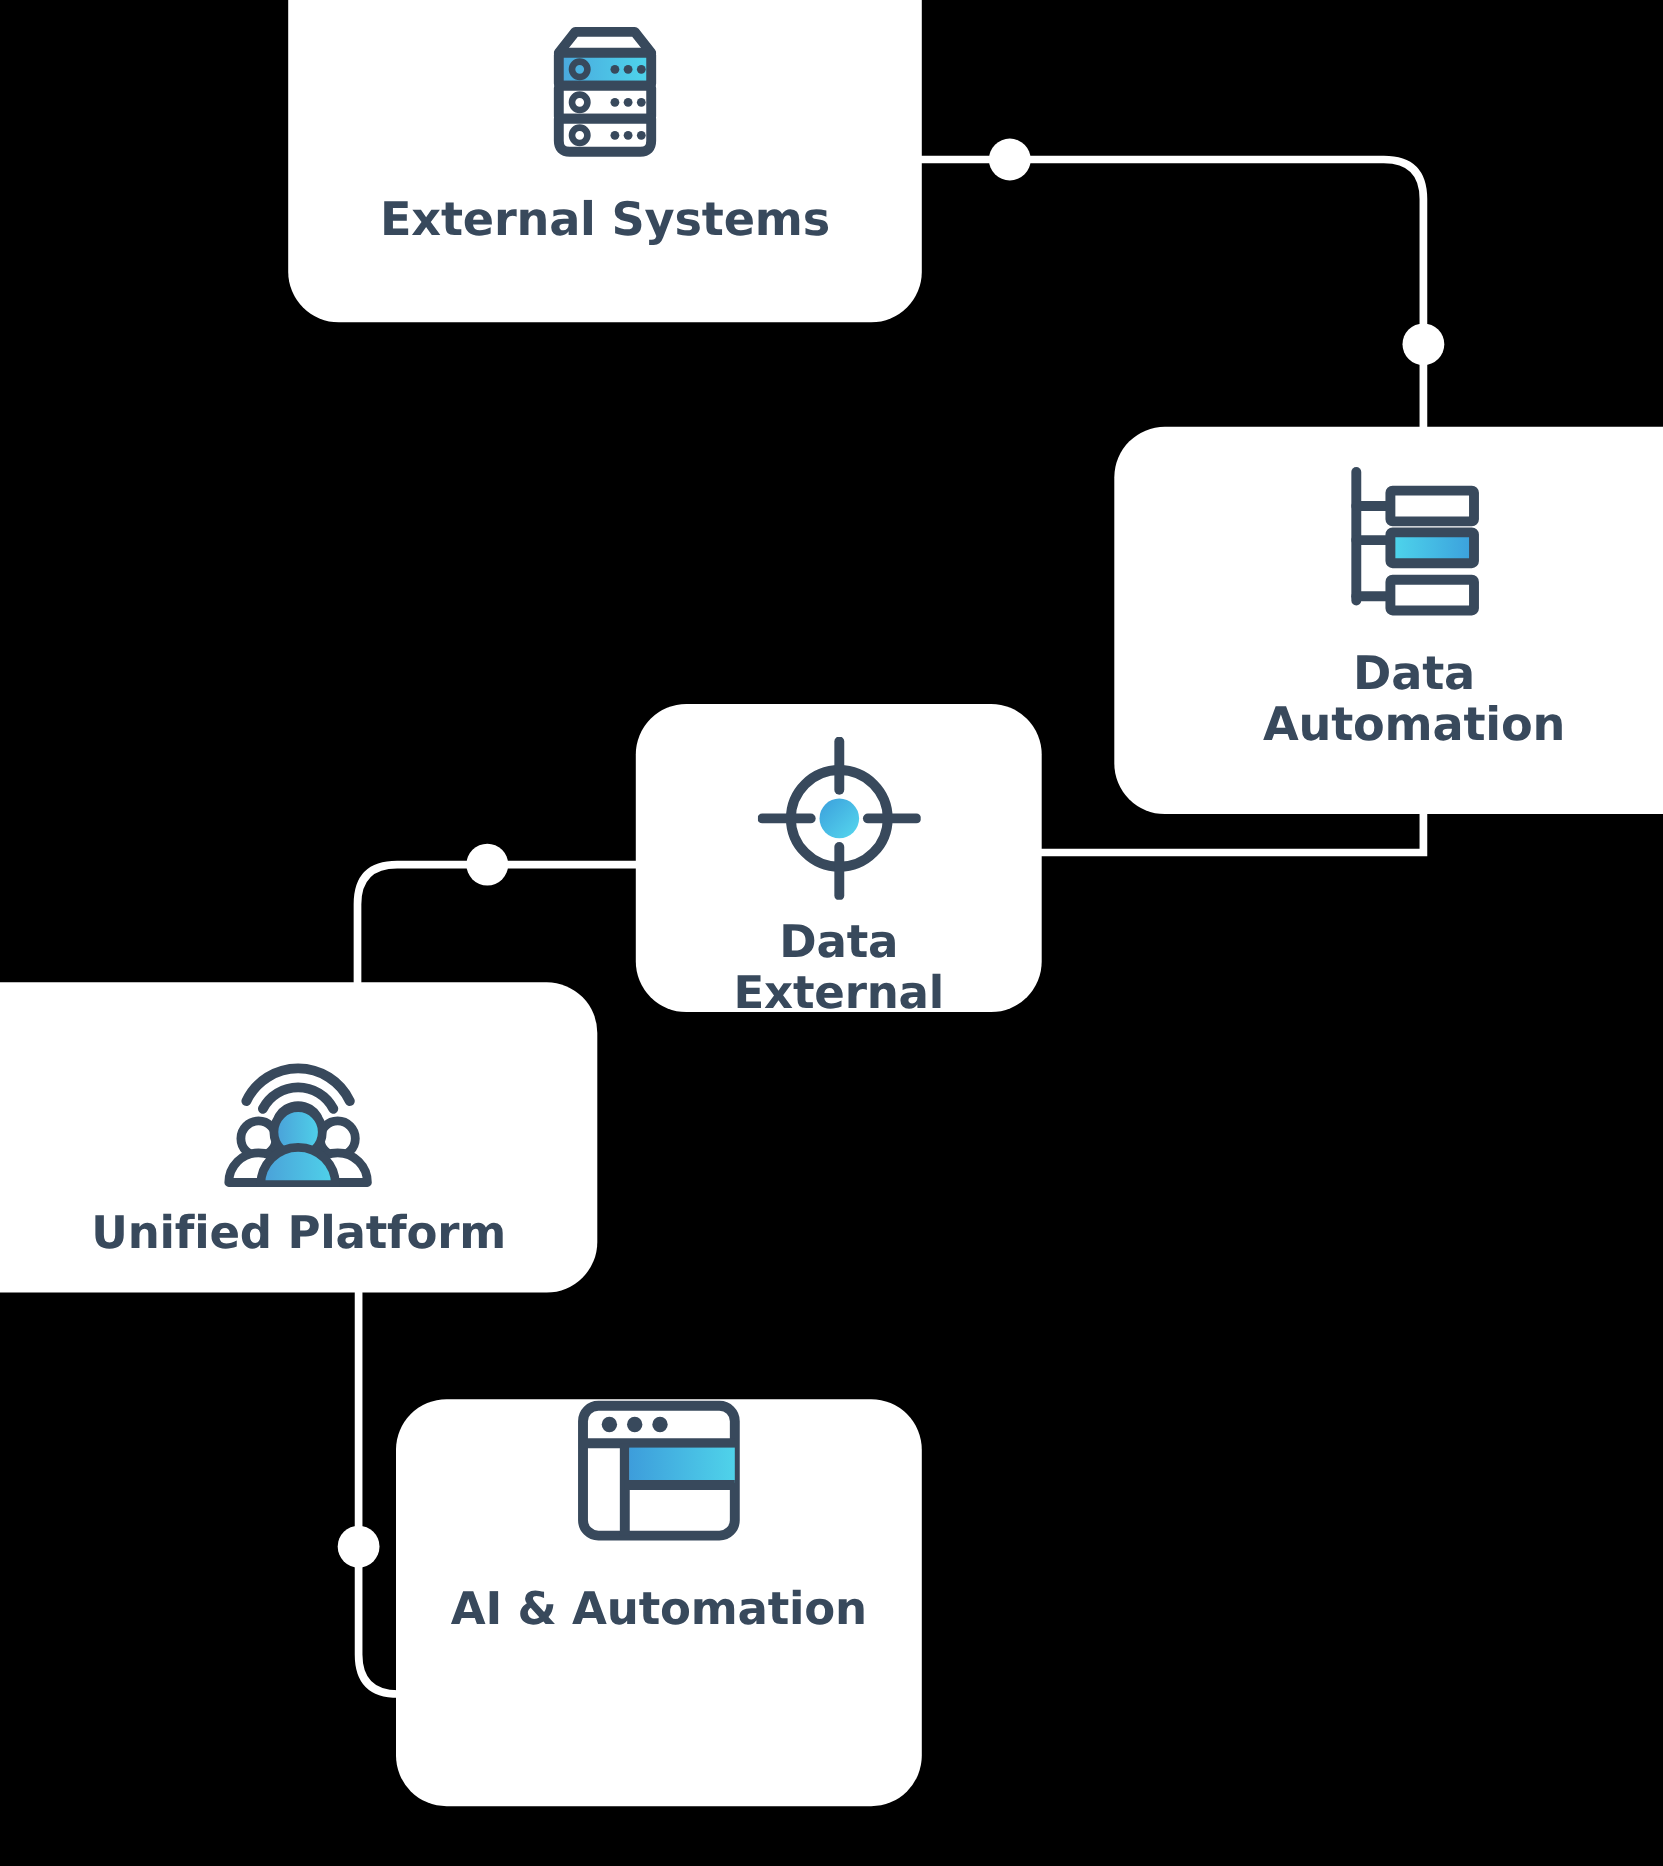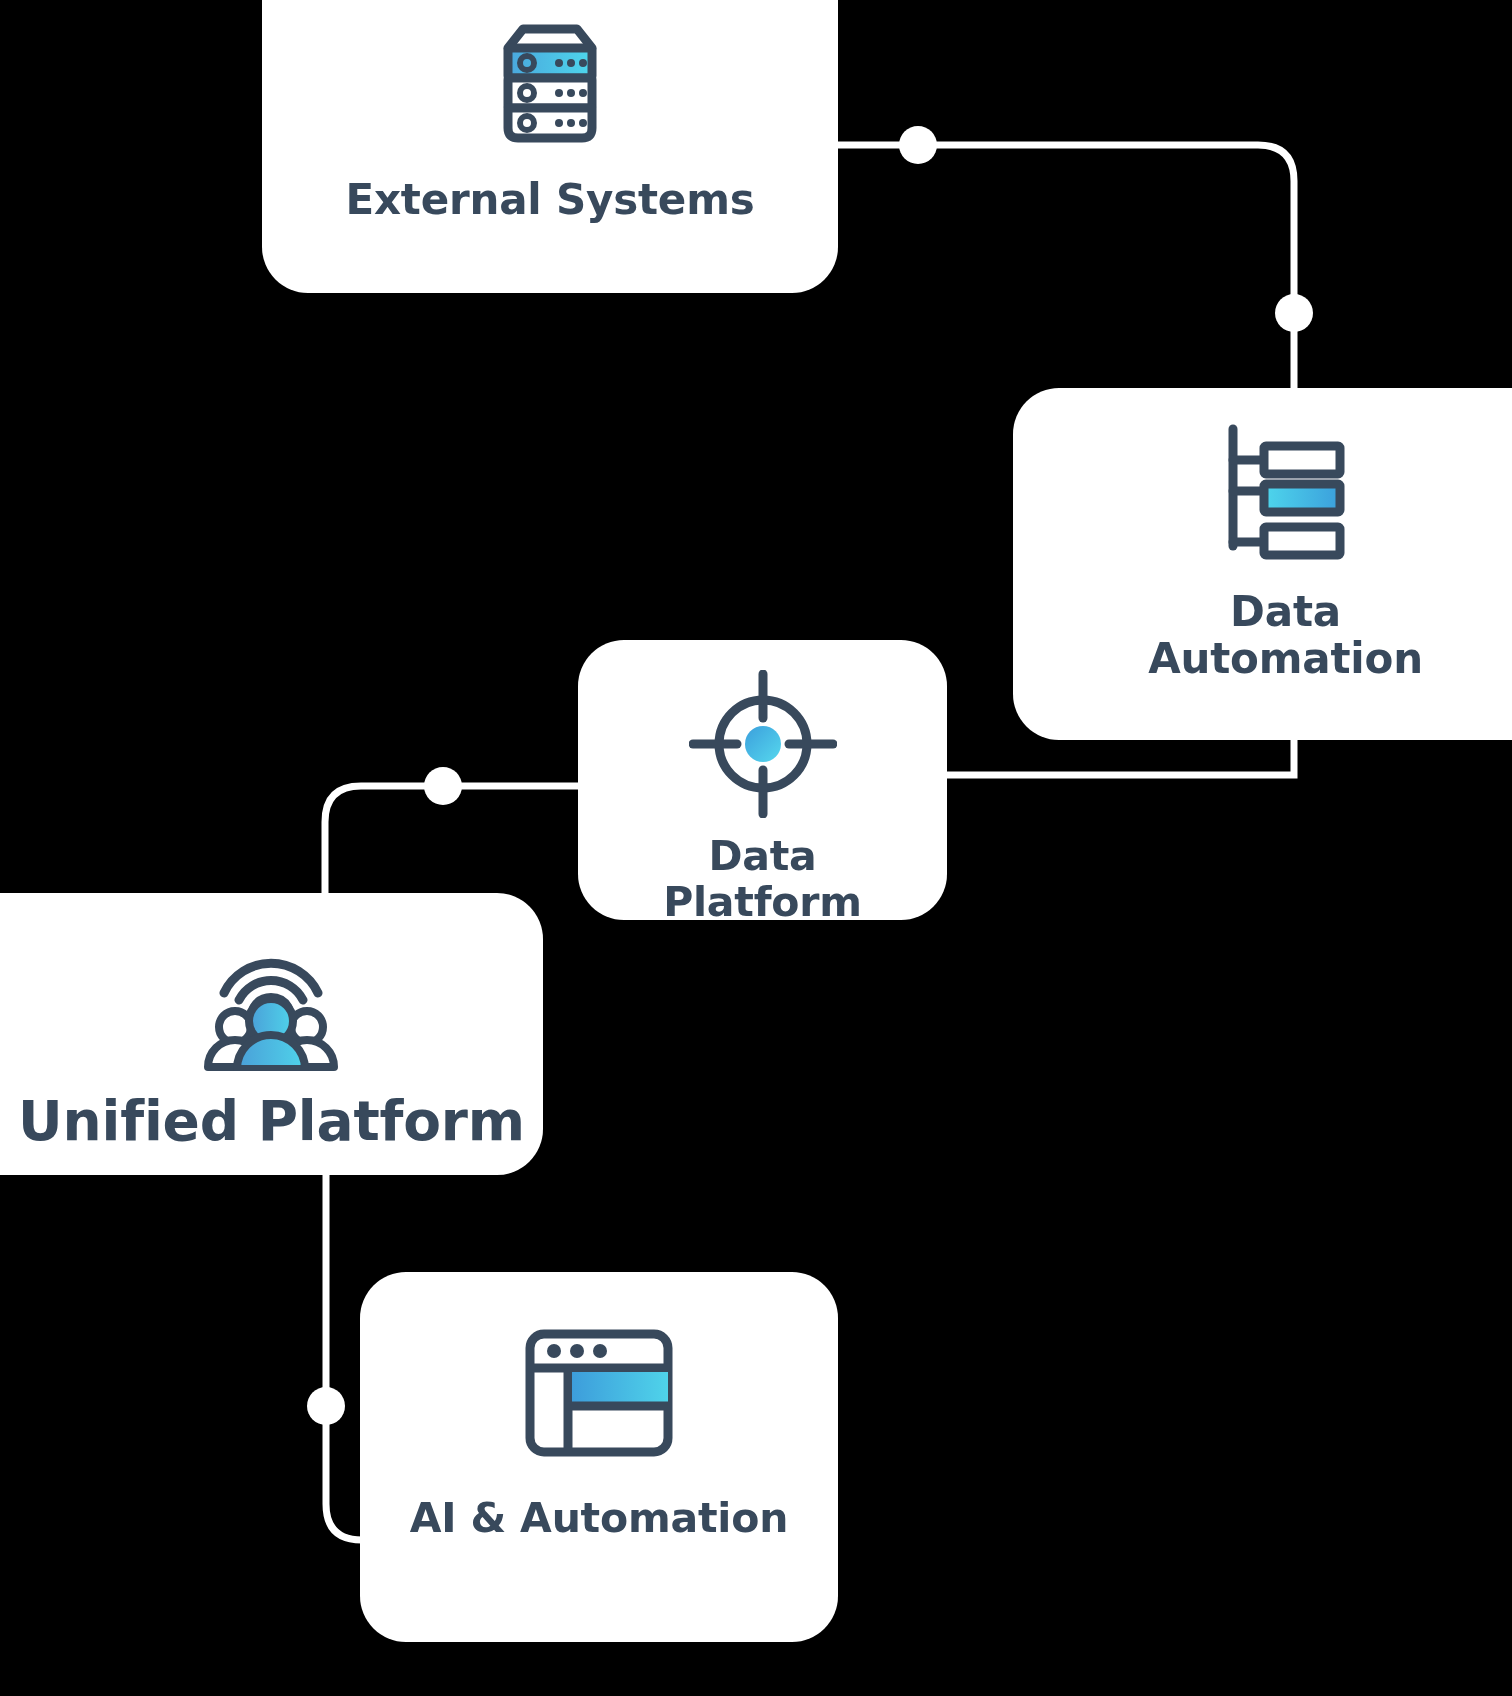--- a/index.html
+++ b/index.html
@@ -68,26 +68,25 @@
   #card-unified-platform {
     left: -46px; top: 893px;
     width: 589px; height: 282px;
     padding-top: 28px;
     justify-content: center;
   }
   #card-unified-platform .card-inner {
     display: flex; flex-direction: column; align-items: center;
     transform: translateX(23px);
   }
-  #card-unified-platform .card-label { font-size: 55px; margin-top: 16px; }
+  #card-unified-platform .card-label { font-size: 41px; margin-top: 16px; }
 
   #card-ai-automation {
     left: 360px; top: 1272px;
     width: 478px; height: 370px;
-    padding-top: 56px;
   }
   #card-ai-automation .card-label { font-size: 41px; margin-top: 34px; }
 </style>
 </head>
 <body>
 
 <div id="stage">
 
   <svg class="connector-layer" viewBox="0 0 1512 1696" width="1512" height="1696">
 
@@ -180,21 +179,21 @@
         <circle cx="74" cy="74" r="44" fill="none" stroke="#38495c" stroke-width="9"></circle>
         <path d="M 74 4 L 74 48" stroke="#38495c" stroke-width="9" stroke-linecap="round"></path>
         <path d="M 74 100 L 74 144" stroke="#38495c" stroke-width="9" stroke-linecap="round"></path>
         <path d="M 4 74 L 48 74" stroke="#38495c" stroke-width="9" stroke-linecap="round"></path>
         <path d="M 100 74 L 144 74" stroke="#38495c" stroke-width="9" stroke-linecap="round"></path>
         <circle cx="74" cy="74" r="18" fill="url(#gradDot)"></circle>
       </svg>
     </span>
     <span class="card-label">
       <span>Data</span><br>
-      <span>Platform</span>
+      <span>External</span>
     </span>
   </div>
 
   <div class="card" id="card-unified-platform">
     <div class="card-inner">
       <span class="card-icon">
         <svg width="150" height="128" viewBox="0 0 150 128">
           <defs>
             <linearGradient id="gradPeople" x1="0" y1="0" x2="1" y2="0">
               <stop offset="0%" stop-color="#4a9fd8"></stop>

